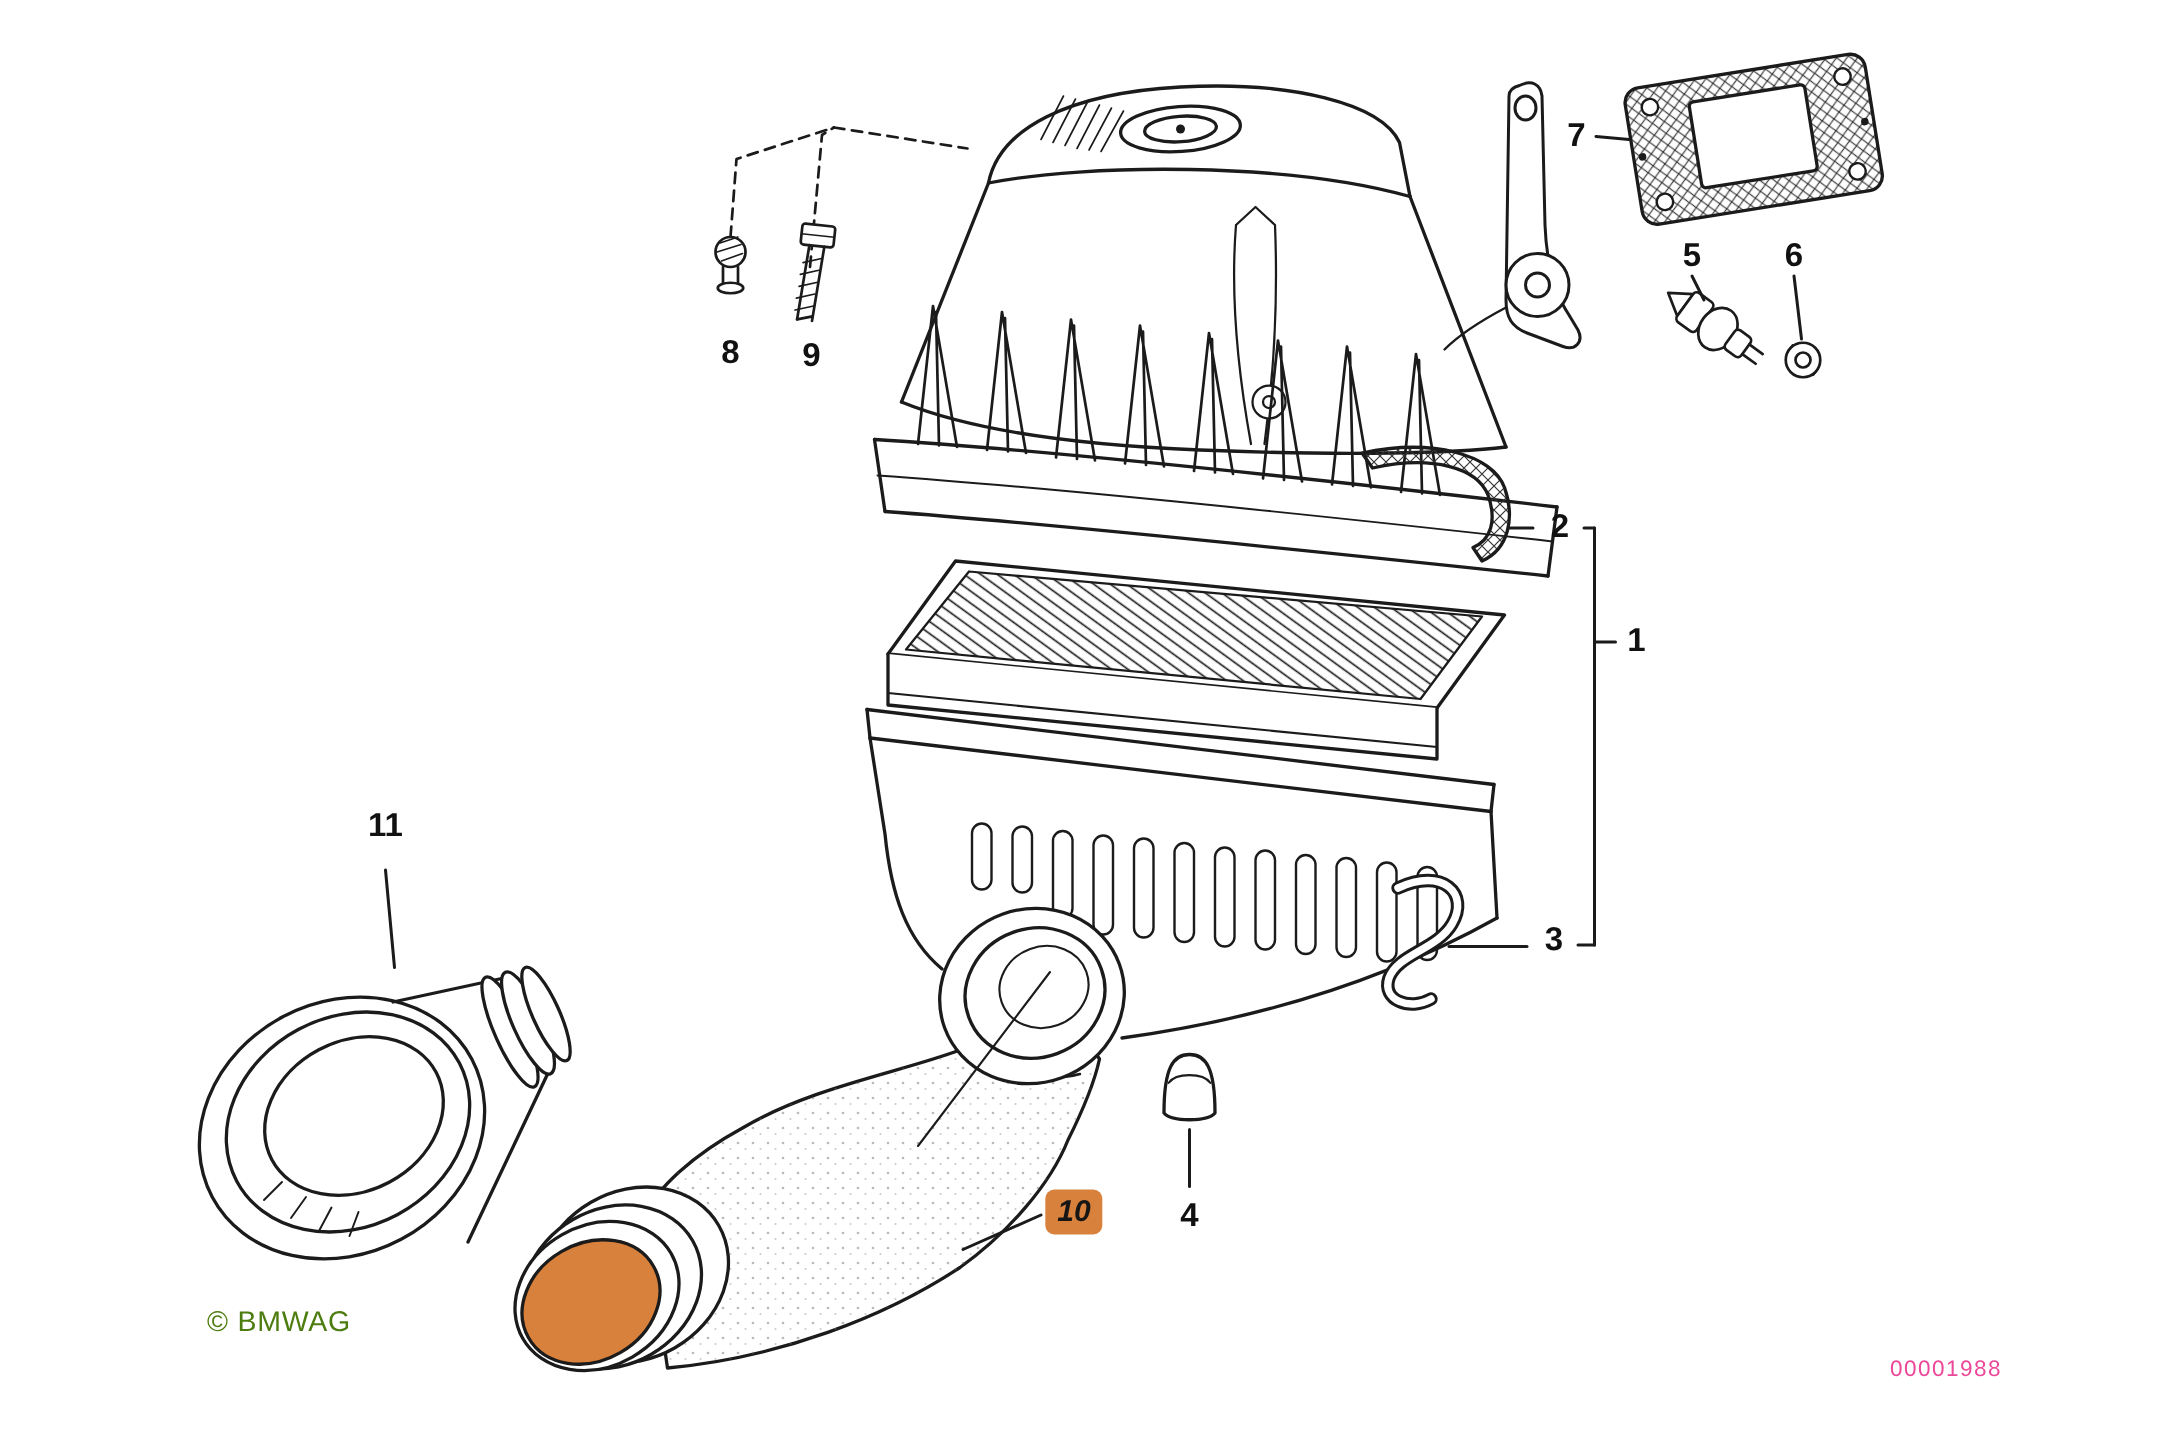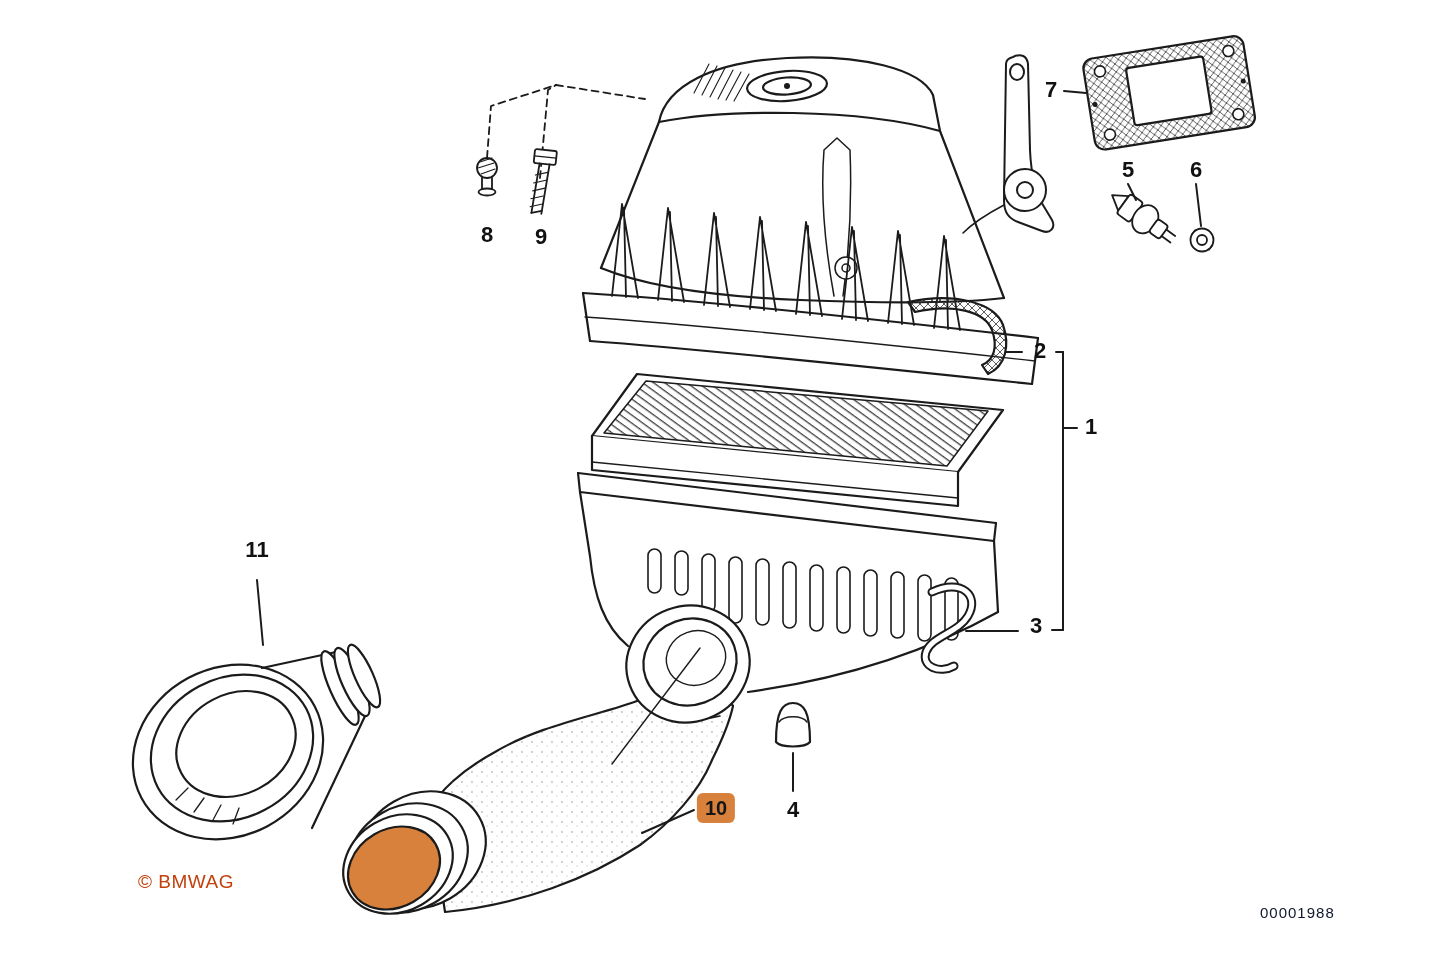--- a/index.html
+++ b/index.html
@@ -24,28 +24,28 @@
   .callout.highlighted {
     font-size:20px;
     padding:5px 8px;
     border-radius:6px;
     color:#161616;
   }
   .copyright {
     position:absolute;
     left:138px; top:871px;
     font:19px "Liberation Sans", sans-serif;
-    color:#c2410c;
+    color:#4d7c0f;
     letter-spacing:0.5px;
   }
   .doc-number {
     position:absolute;
     left:1260px; top:904px;
     font:15px "Liberation Sans", sans-serif;
-    color:#0f172a;
+    color:#ec4899;
     letter-spacing:1px;
   }
 </style>
 </head>
 <body>
 
 <div class="stage">
 
   <svg width="1445" height="963" viewBox="0 0 1445 963" fill="none" stroke="#1b1b1b" stroke-width="2.2" stroke-linecap="round" stroke-linejoin="round">
 
@@ -249,19 +249,19 @@
 
   <div class="callout" style="left:1091px; top:427px;">1</div>
   <div class="callout" style="left:1040px; top:351px;">2</div>
   <div class="callout" style="left:1036px; top:626px;">3</div>
   <div class="callout" style="left:793px;  top:810px;">4</div>
   <div class="callout" style="left:1128px; top:170px;">5</div>
   <div class="callout" style="left:1196px; top:170px;">6</div>
   <div class="callout" style="left:1051px; top:90px;">7</div>
   <div class="callout" style="left:487px;  top:235px;">8</div>
   <div class="callout" style="left:541px;  top:237px;">9</div>
-  <div class="callout highlighted" style="left: 716px; top: 808px; background-color: rgb(216, 129, 60);">10</div>
+  <div class="callout highlighted" style="left: 716px; top: 808px; background-color: rgb(216, 129, 60); font-style: italic;">10</div>
   <div class="callout" style="left:257px;  top:550px;">11</div>
 
   <div class="copyright">© BMWAG</div>
   <div class="doc-number">00001988</div>
 
 </div>
 
 </body></html>

